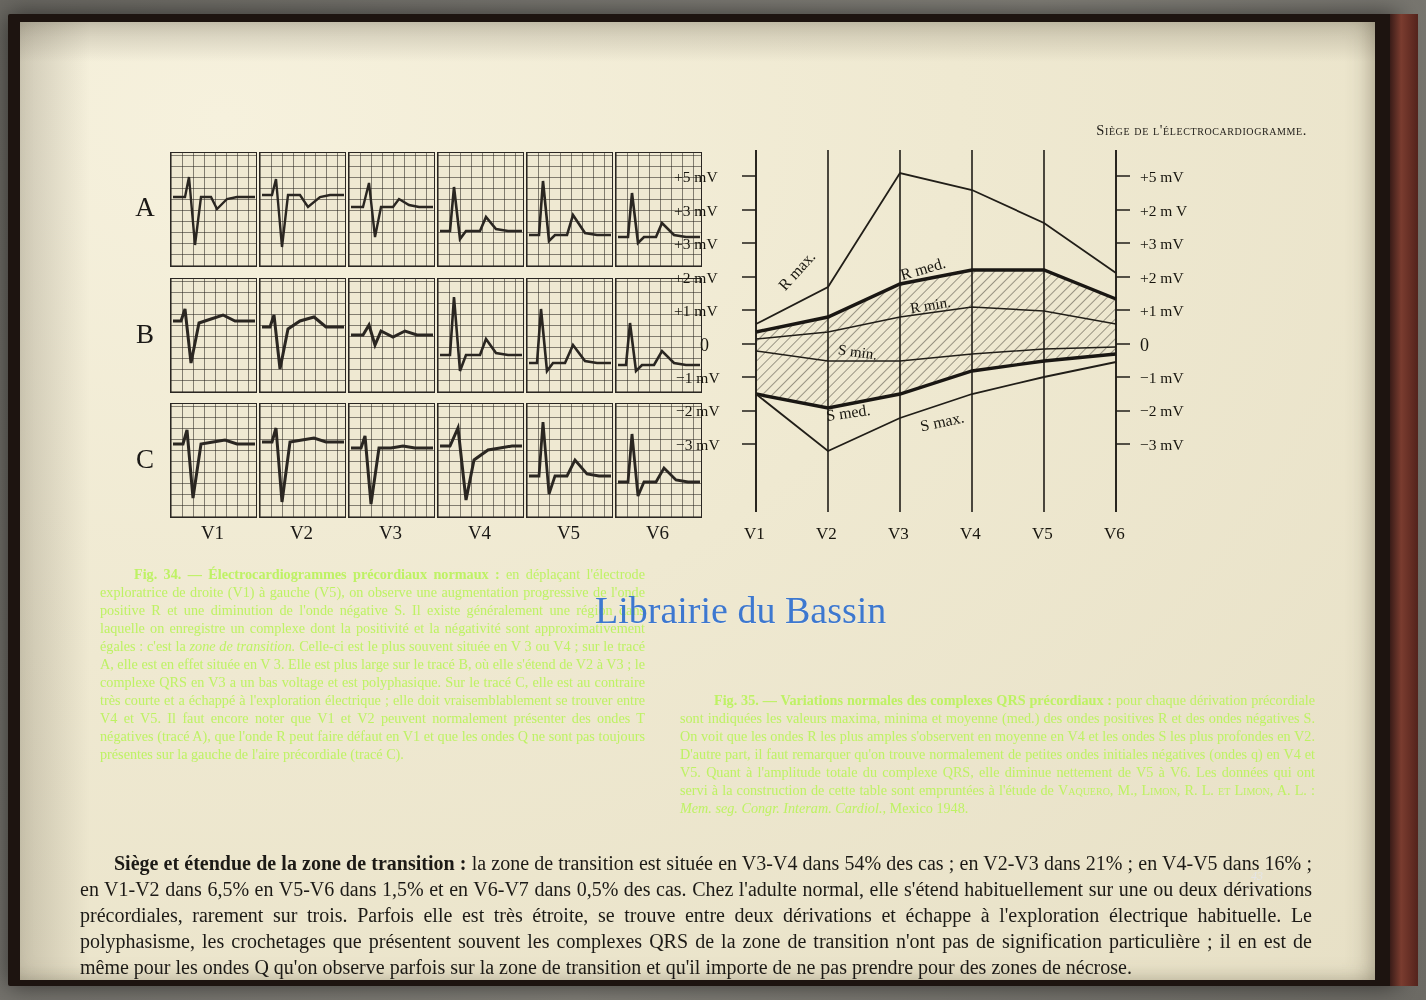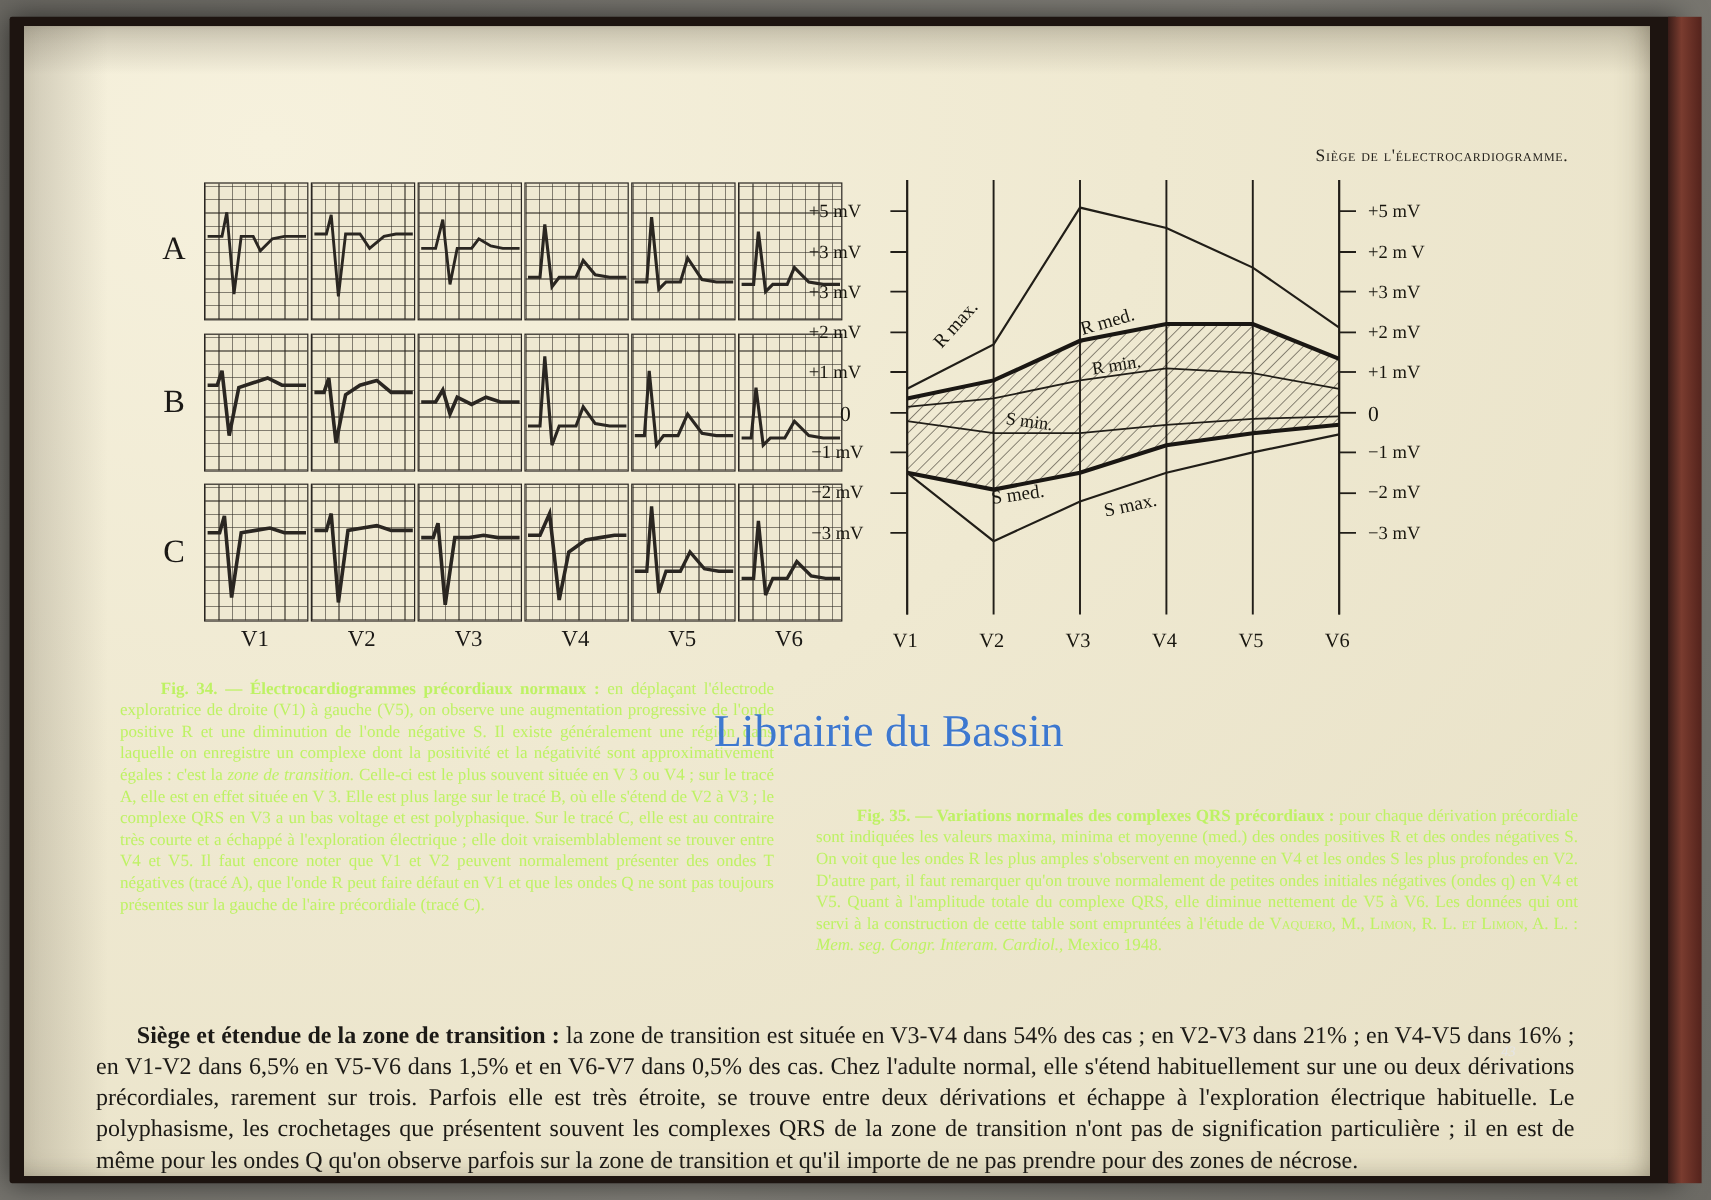--- a/index.html
+++ b/index.html
@@ -88,21 +88,21 @@
   .vlab{
     position:absolute;font-size:17px;color:#18160f;
   }
   
   .caption{
     font-size:14.2px;line-height:1.265;text-align:justify;
     color:#bef264;
   }
   .caption b{font-weight:bold;}
   .cap-left{position:absolute;left:30px;top:470px;width:545px;}
-  .cap-right{position:absolute;left:610px;top:576px;width:635px;}
+  .cap-right{position:absolute;left:610px;top:596px;width:635px;}
   .cap-ind{display:block;text-indent:34px;}
   .smallcaps{font-variant:small-caps;}
   .ital{font-style:italic;}
   .para-bottom{
     position:absolute;left:10px;top:754px;width:1232px;
     font-size:20px;line-height:1.30;text-align:justify;
   }
   .folio{
     position:absolute;right:52px;bottom:52px;font-size:12px;color:#e5e5e5;font-style:italic;
   }

